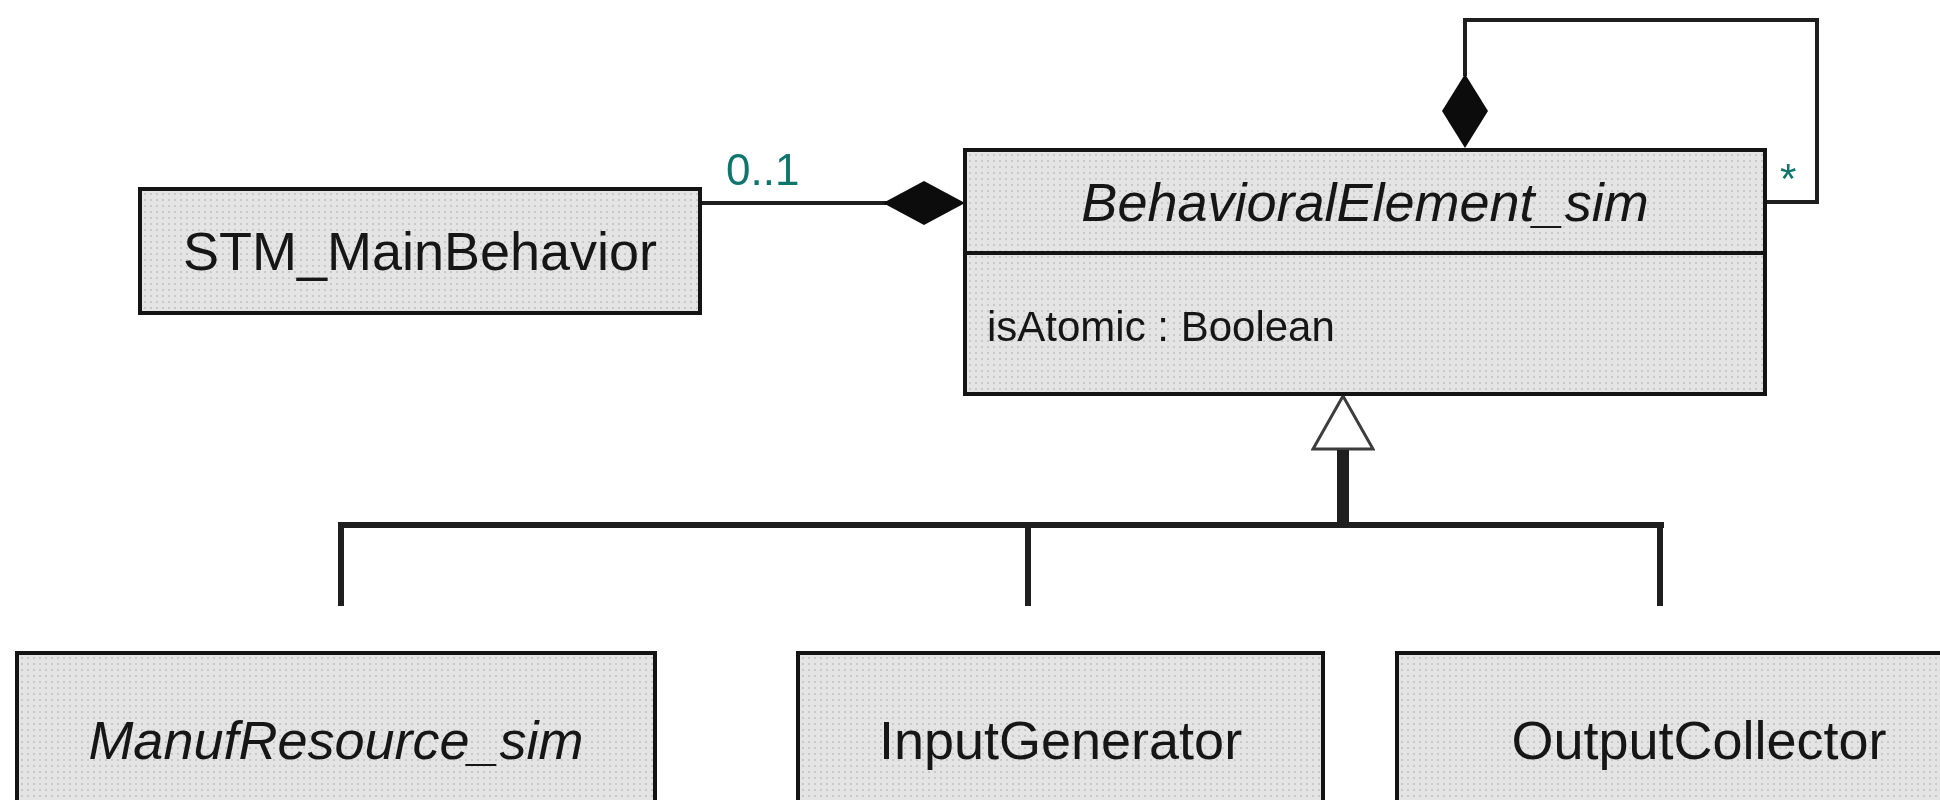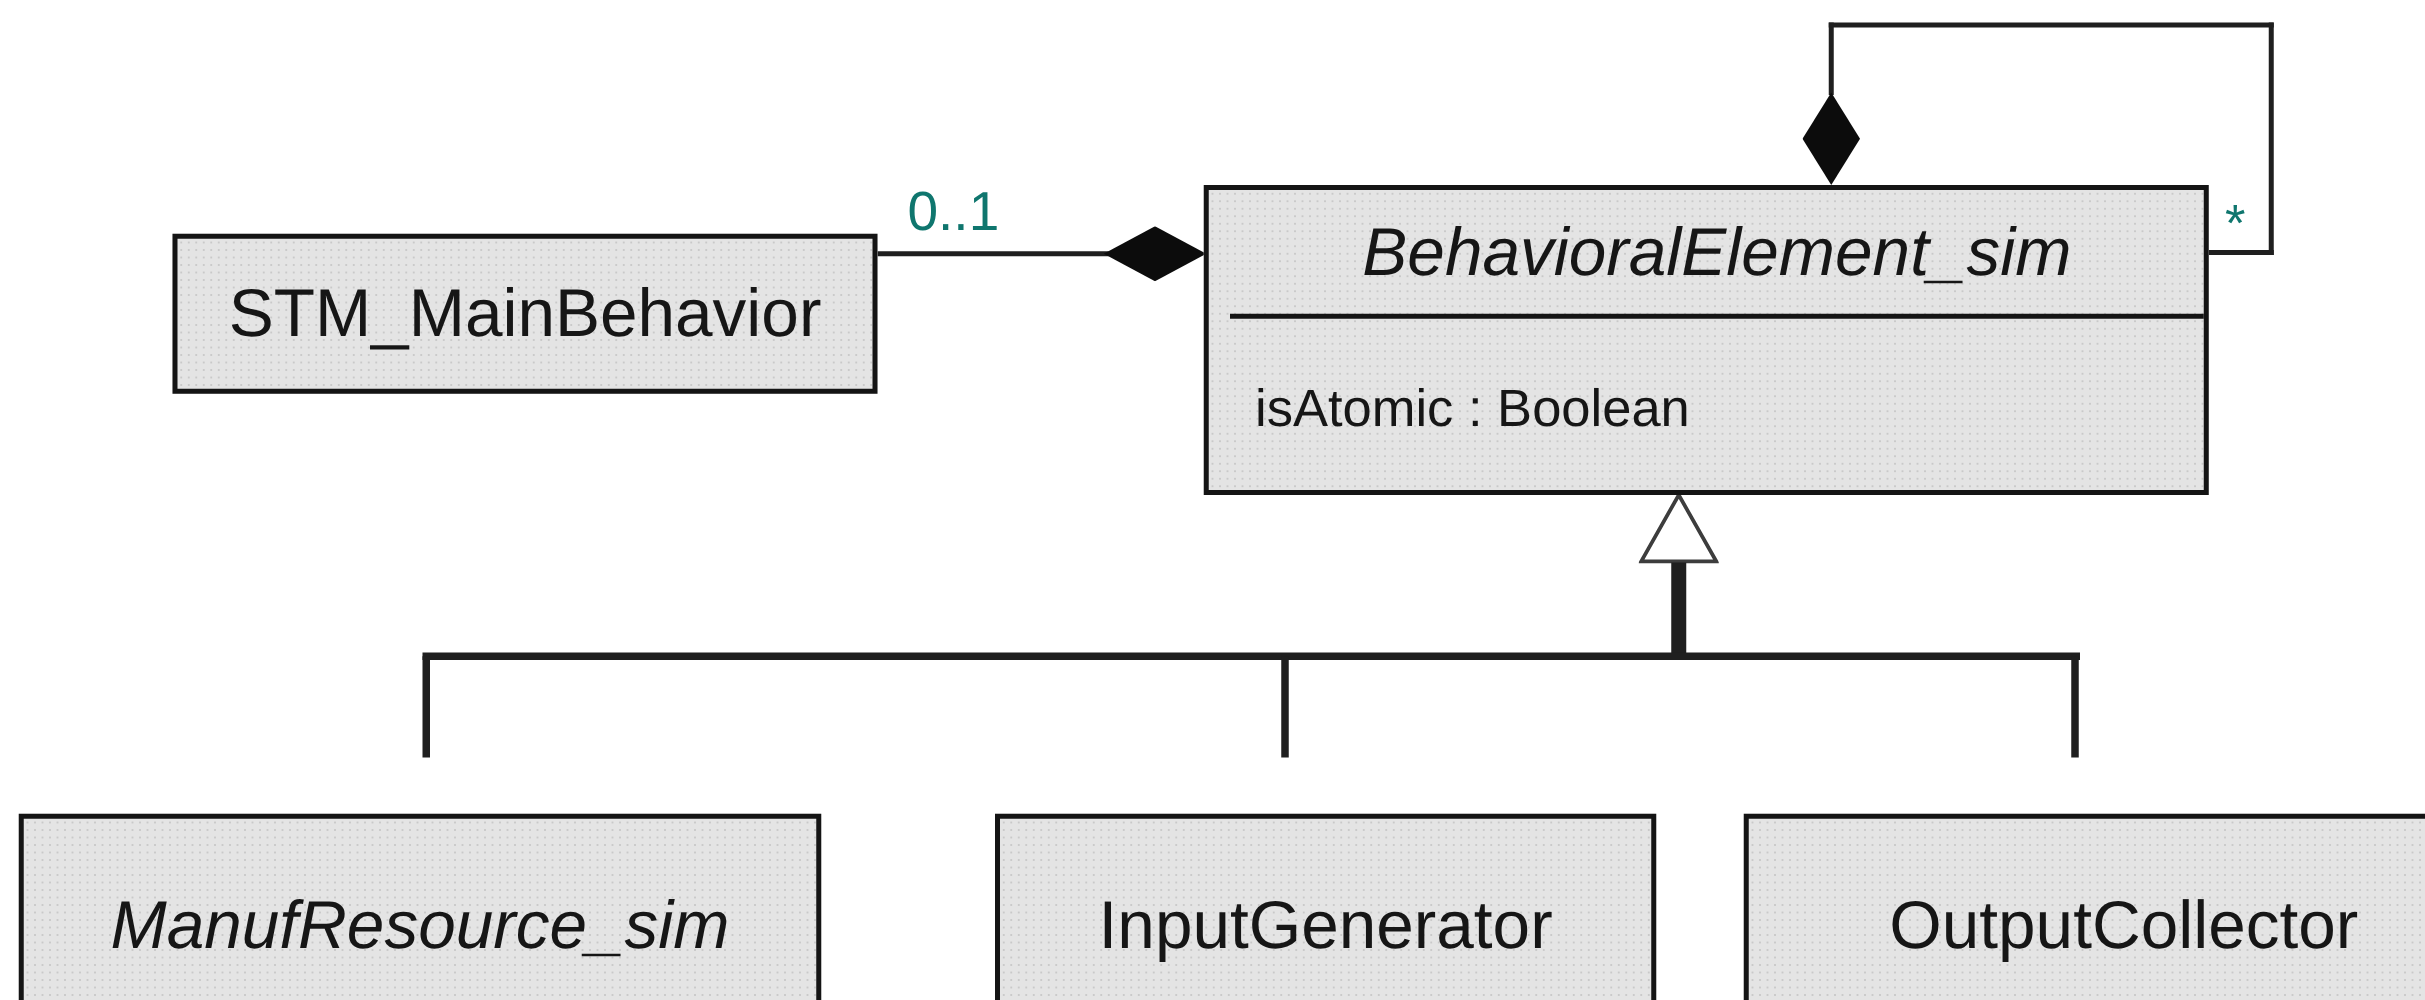--- a/index.html
+++ b/index.html
@@ -117,21 +117,21 @@
   <div class="line" style="left:1337px; top:450px; width:12px; height:77px;"></div>
   <div class="line" style="left:338px; top:522px; width:1326px; height:6px;"></div>
   <div class="line" style="left:338px; top:525px; width:6px; height:81px;"></div>
   <div class="line" style="left:1025px; top:525px; width:6px; height:81px;"></div>
   <div class="line" style="left:1657px; top:525px; width:6px; height:81px;"></div>
 
   <div class="class-box single" style="left:138px; top:139px; width:564px; height:128px;">
     <span class="class-title">STM_MainBehavior</span>
   </div>
 
-  <div class="class-box" style="left:963px; top:148px; width:804px; height:248px;padding-left:17px;">
+  <div class="class-box" style="left:963px; top:148px; width:804px; height:248px;">
     <div class="compartment-title">
       <span class="class-title abstract">BehavioralElement_sim</span>
     </div>
     <div class="compartment-attrs">
       <span class="attr-text">isAtomic : Boolean</span>
     </div>
   </div>
 
   <div class="class-box single" style="left:15px; top:603px; width:642px; height:177px;">
     <span class="class-title abstract">ManufResource_sim</span>

